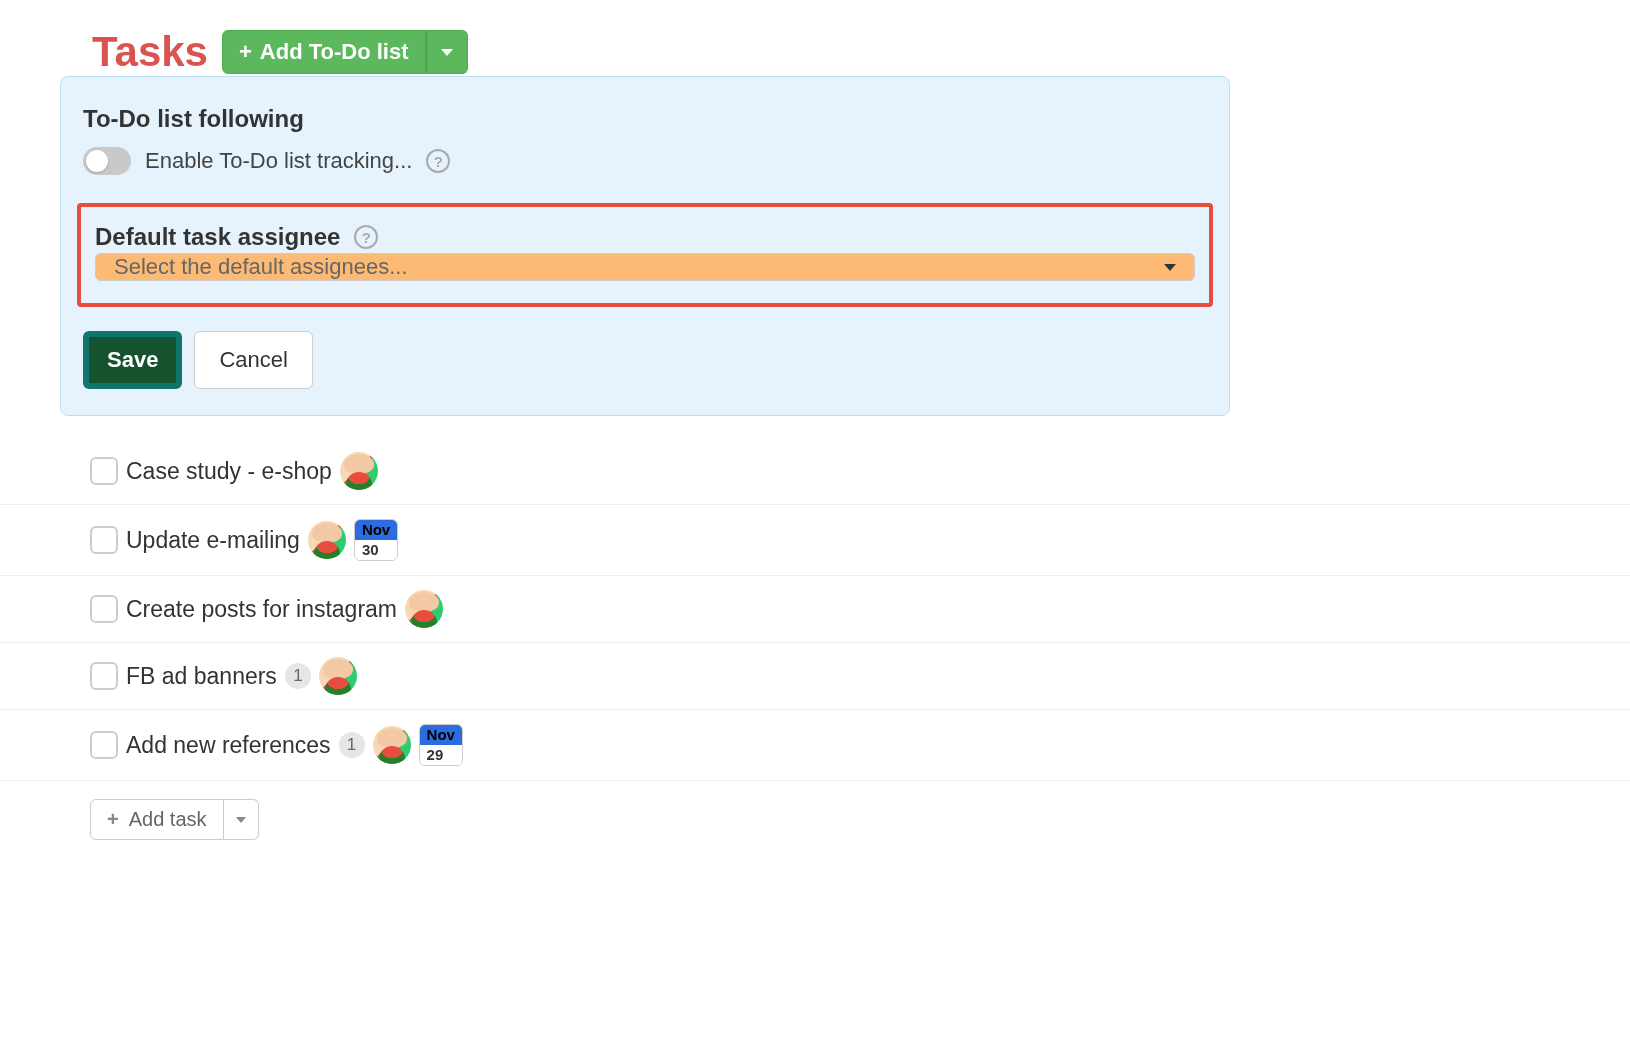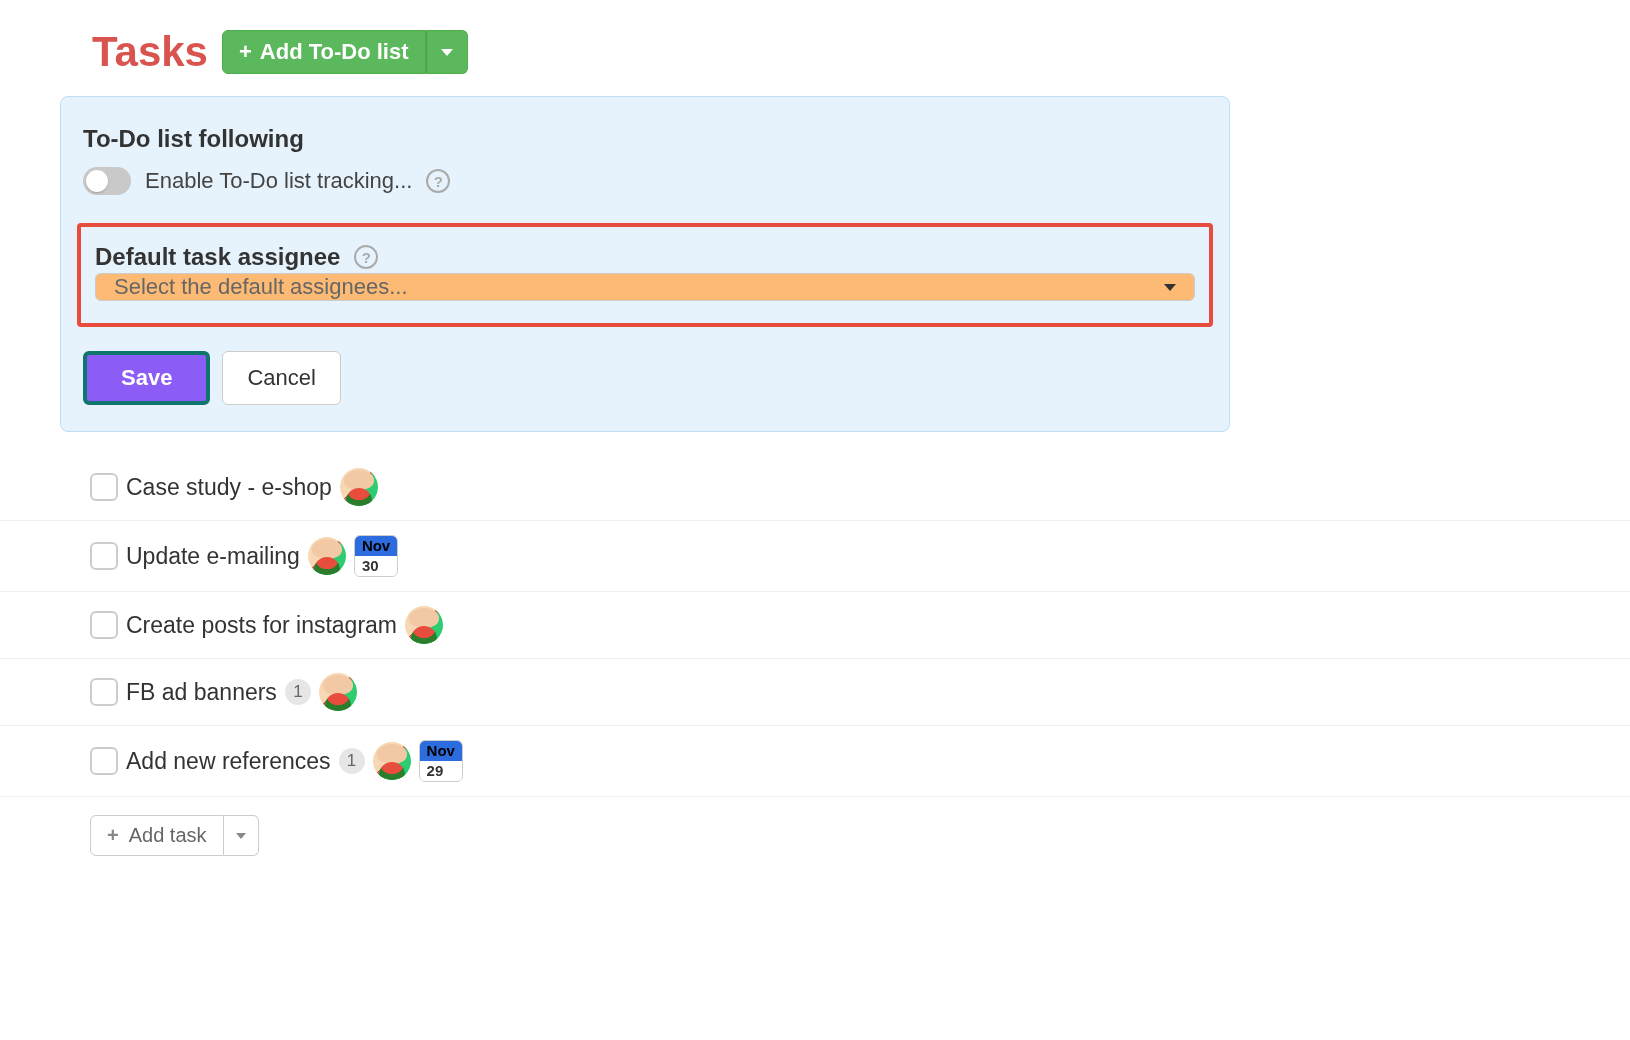--- a/index.html
+++ b/index.html
@@ -11,21 +11,20 @@
   }
   .page {
     width: 1630px;
     padding: 28px 0 0 0;
   }
   .header-row {
     display: flex;
     align-items: center;
     gap: 14px;
     padding-left: 92px;
-    margin-bottom: 20px;
   }
   .tasks-title {
     font-size: 42px;
     font-weight: 600;
     color: #d9534f;
   }
   .btn-group {
     display: flex;
   }
   .btn-green {
@@ -146,26 +145,26 @@
     display: flex;
     align-items: center;
     justify-content: space-between;
     cursor: pointer;
   }
   .action-row {
     display: flex;
     gap: 12px;
   }
   .btn-save {
-    background: #8b5cf6;
+    background: #14532d;
     color: #fff;
-    border: 4px solid #0f766e;
+    border: 6px solid #0f766e;
     font-size: 22px;
     font-weight: 700;
-    padding: 10px 34px;
+    padding: 10px 18px;
     border-radius: 6px;
     cursor: pointer;
   }
   .btn-cancel {
     background: #fff;
     color: #333;
     border: 1px solid #ccc;
     font-size: 22px;
     padding: 10px 24px;
     border-radius: 6px;

